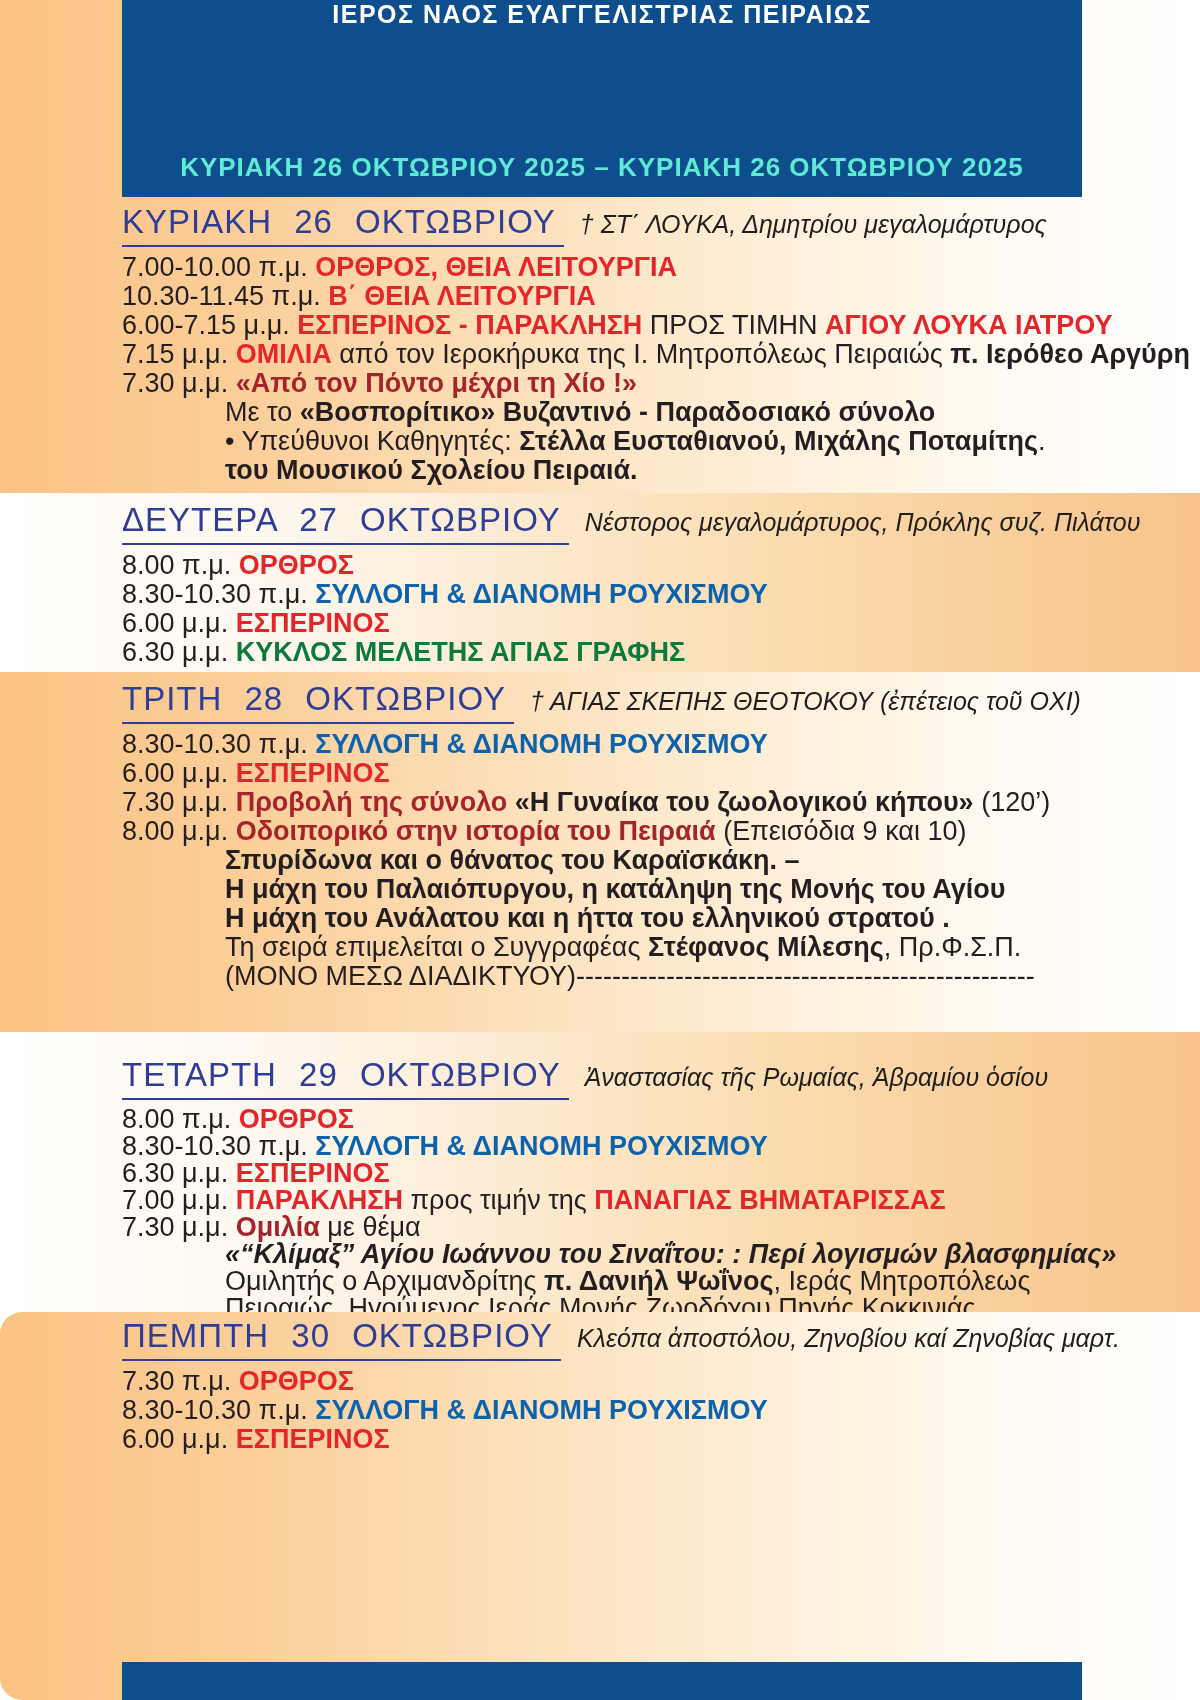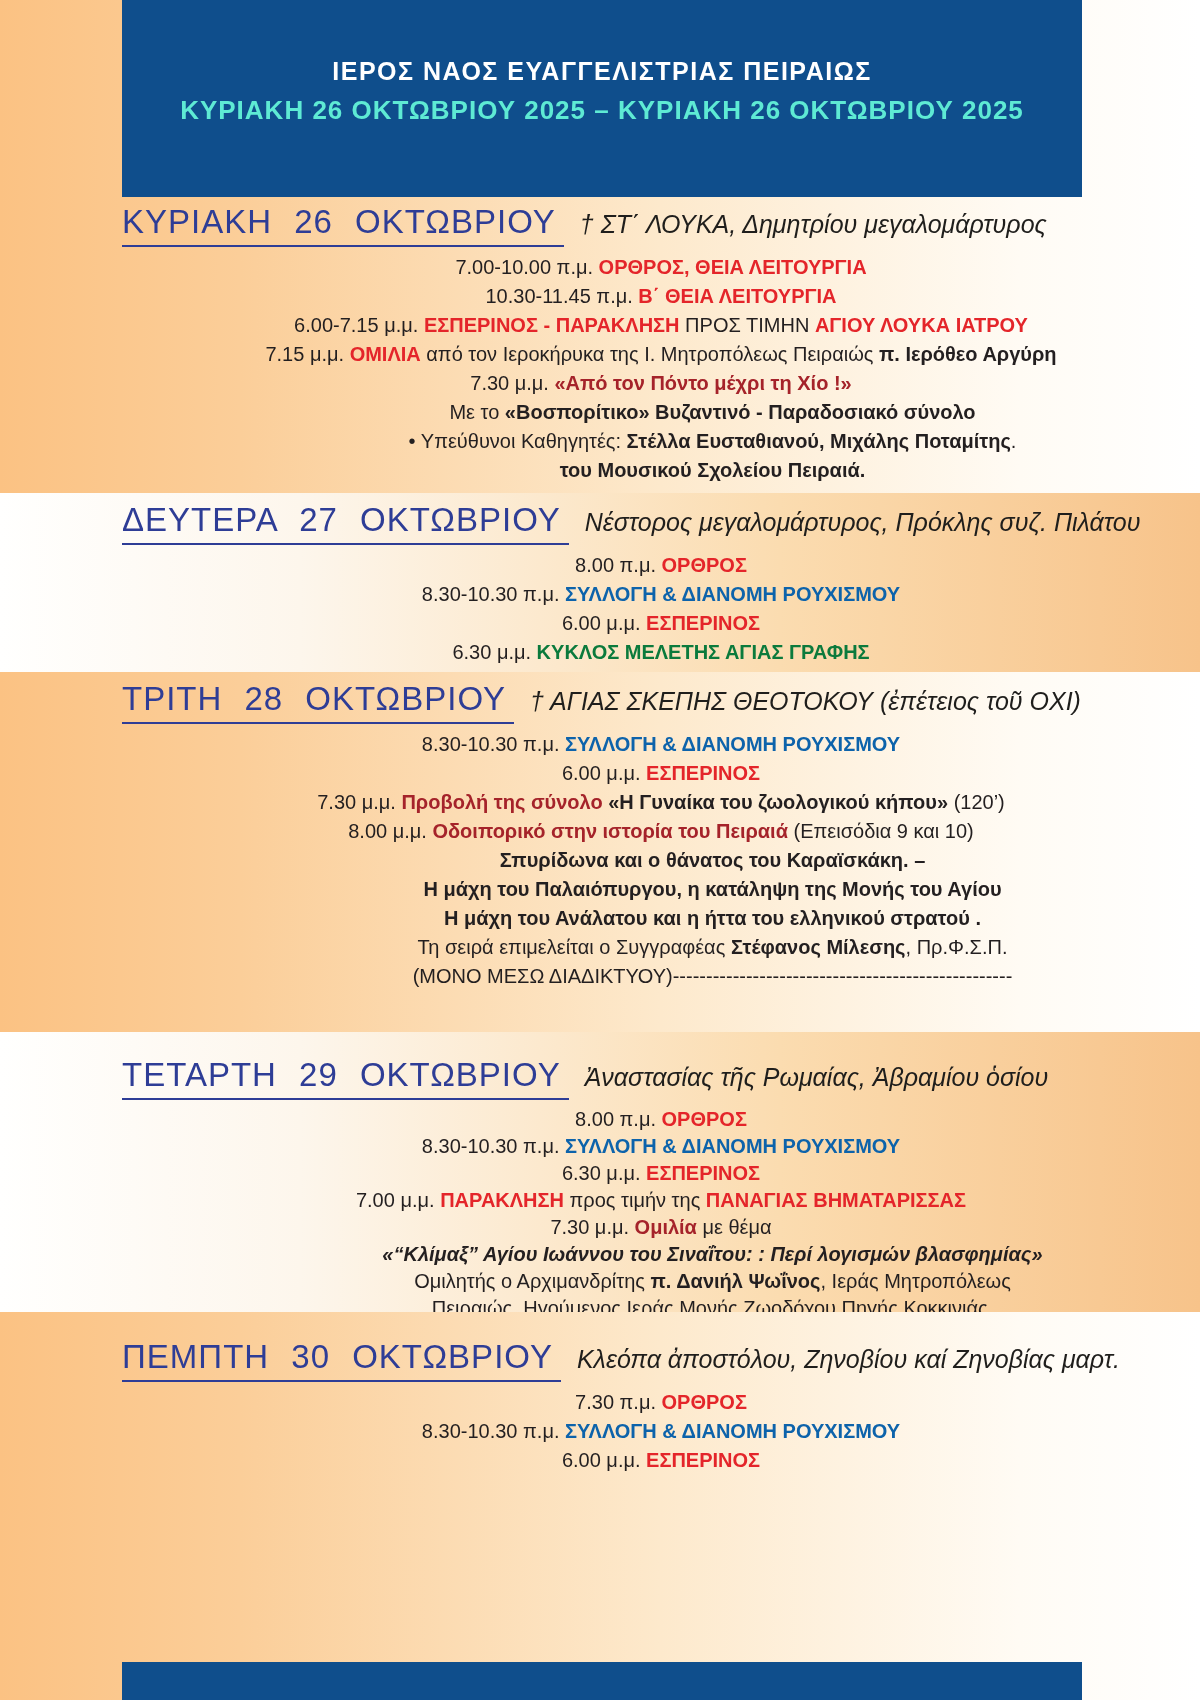--- a/index.html
+++ b/index.html
@@ -12,46 +12,46 @@
   .page{width:1200px;height:1700px;overflow:hidden;}
 
   
   .band{box-sizing:border-box;overflow:hidden;}
   .gradA{background:linear-gradient(to right,#fbc283 0%,#fbce99 20%,#fde9cc 55%,#fffbf4 85%,#ffffff 100%);}
   .gradB{background:linear-gradient(to right,#fffffe 0%,#fdf6ec 25%,#fbdcb0 65%,#f7c38a 100%);}
   .sec-sun{height:493px;}
   .sec-mon{height:179px;padding-top:8px;}
   .sec-tue{height:360px;padding-top:8px;}
   .sec-wed{height:280px;padding-top:24px;}
-  .sec-thu{height:388px;padding-top:26px;position:relative;}
+  .sec-thu{height:388px;padding-top:5px;position:relative;border-radius:22px;}
 
   
   .banner{
     margin-left:122px;width:960px;height:197px;background:#0f4e8c;
-    display:flex;flex-direction:column;align-items:center;justify-content:center;
+    display:flex;flex-direction:column;align-items:center;justify-content:space-between;
     box-sizing:border-box;padding-bottom:14px;
   }
   .banner-title{color:#ffffff;font-weight:bold;font-size:25px;letter-spacing:1.5px;}
   .banner-dates{color:#5eead4;font-weight:bold;font-size:26px;letter-spacing:1px;margin-top:9px;}
 
   
   .footer-bar{position:absolute;left:122px;bottom:0;width:960px;height:38px;background:#0f4e8c;}
 
   
   .day-content{padding-left:122px;}
   .sec-sun .day-content{padding-top:6px;}
   .day-header{margin-bottom:6px;white-space:nowrap;}
   .day-title{
     display:inline-block;color:#2e3d96;font-size:33px;line-height:38px;
     letter-spacing:1px;word-spacing:12px;
     border-bottom:2px solid #2e3d96;padding:0 8px 4px 0;
   }
   .feast{font-style:italic;font-size:25px;color:#1f1e1c;margin-left:16px;}
 
-  .row{font-size:20px;line-height:29px;white-space:nowrap;text-align:center;}
+  .row{font-size:27px;line-height:29px;white-space:nowrap;}
   .sec-wed .row{line-height:27px;}
   .row.indent{padding-left:103px;}
   .time{color:#231f20;}
   .seg-plain{color:#231f20;font-weight:normal;}
   .seg-bold{color:#231f20;font-weight:bold;}
   .seg-bolditalic{color:#231f20;font-weight:bold;font-style:italic;}
   .seg-red{color:#e4252a;font-weight:bold;}
   .seg-darkred{color:#a5232a;font-weight:bold;}
   .seg-blue{color:#0d63ab;font-weight:bold;}
   .seg-green{color:#0b7a3c;font-weight:bold;}

